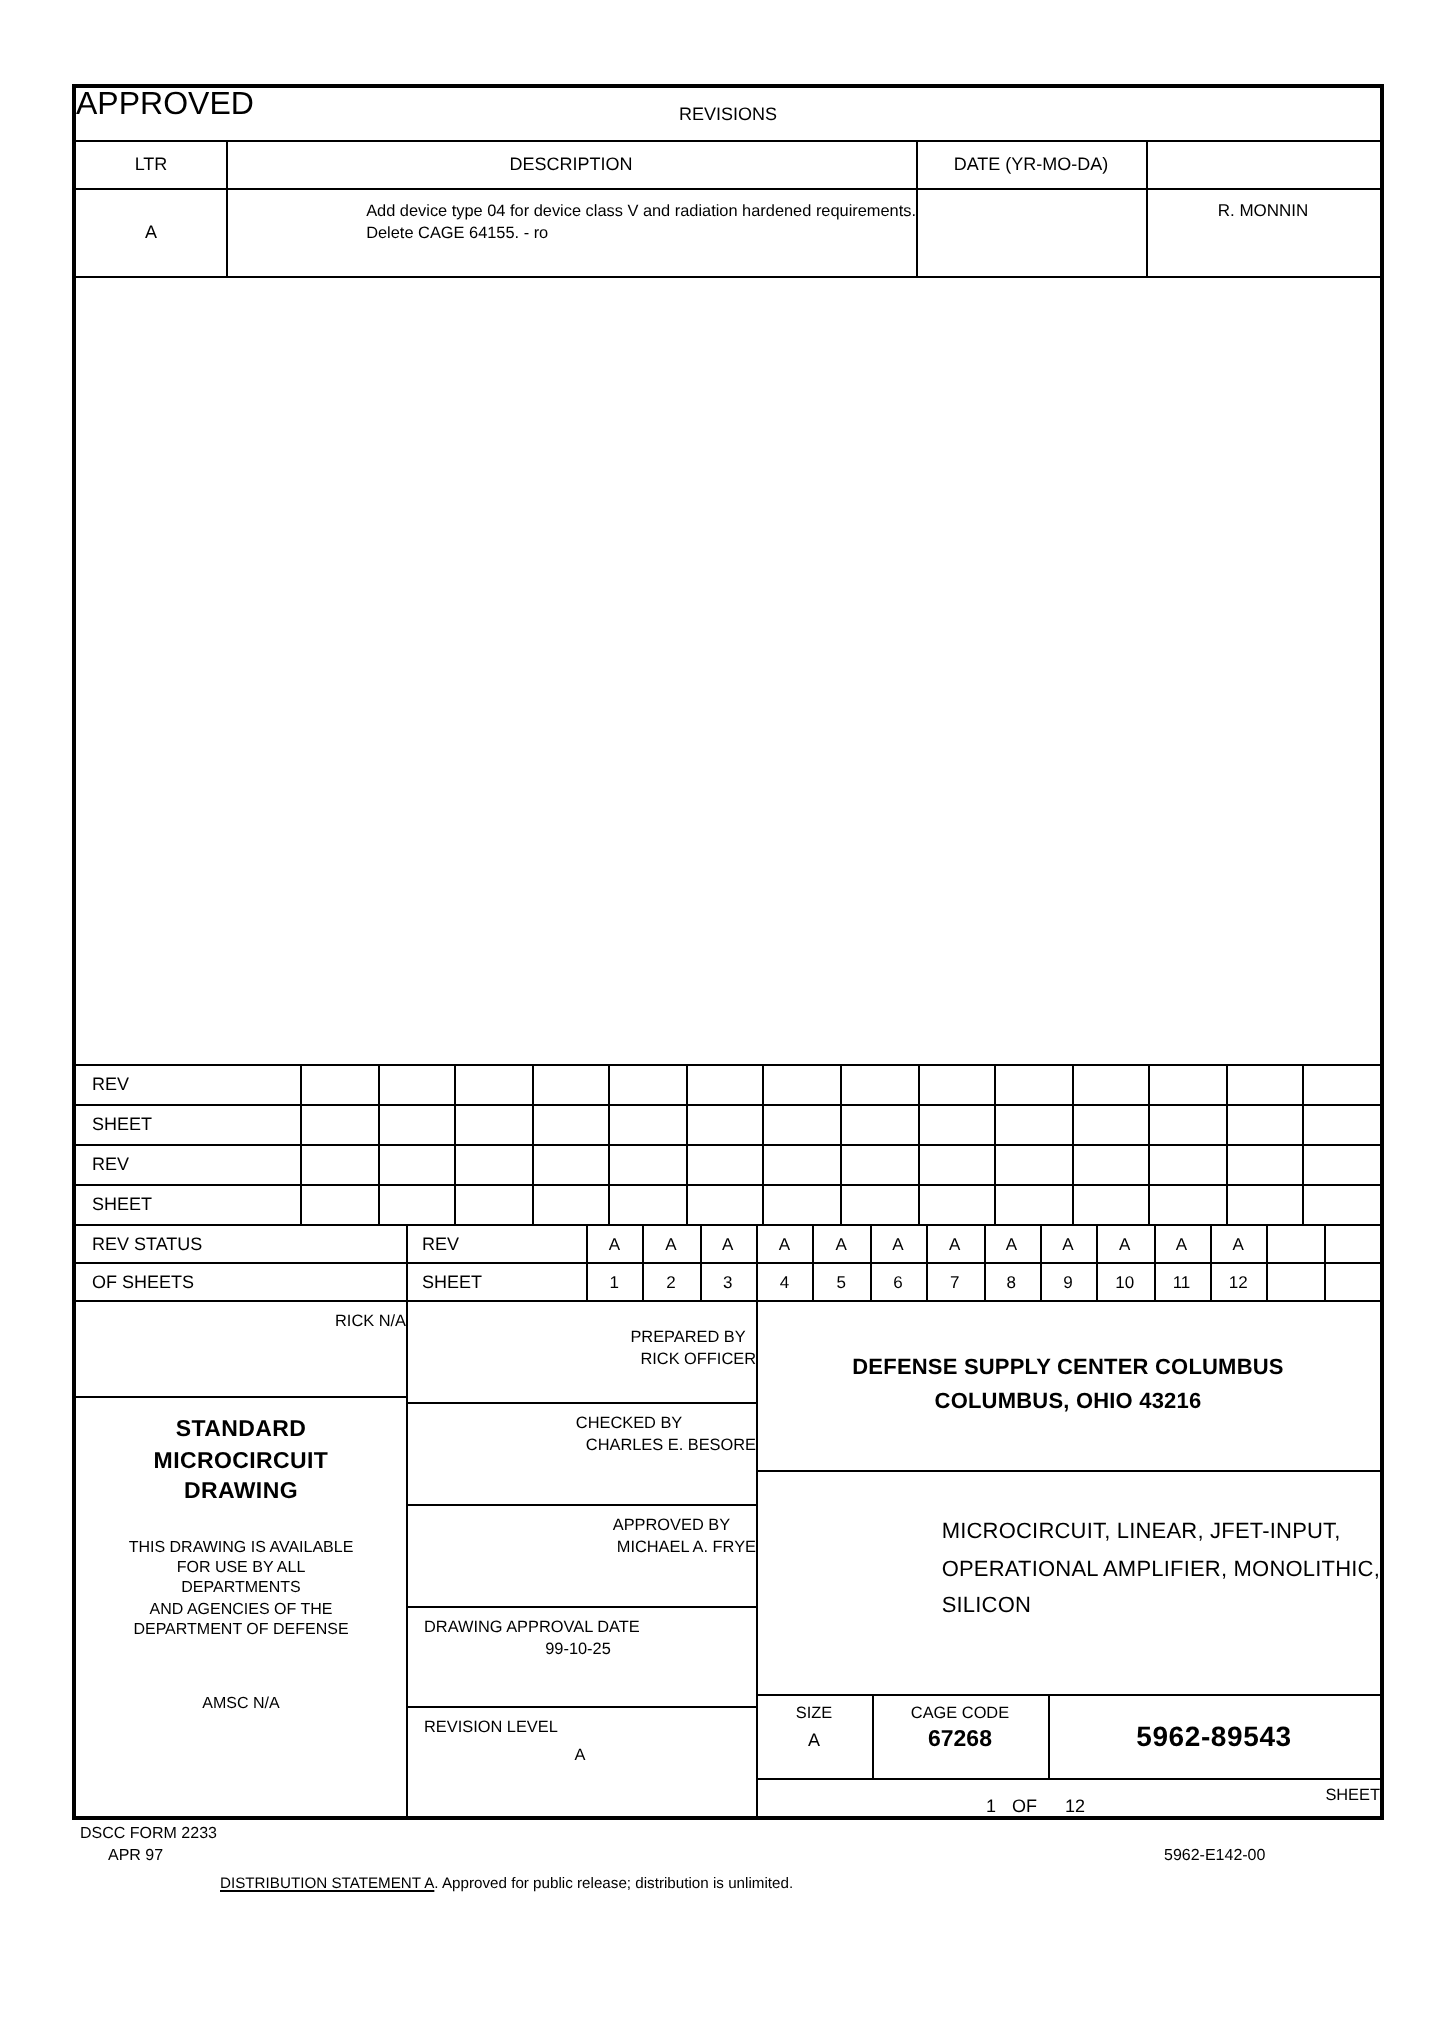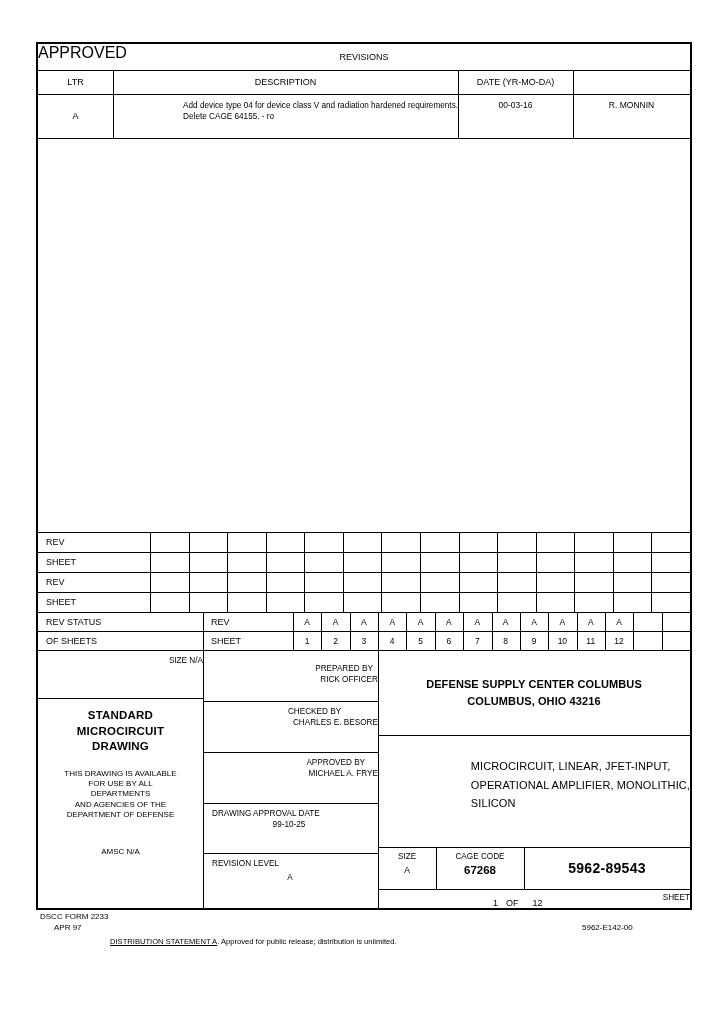--- a/index.html
+++ b/index.html
@@ -166,21 +166,20 @@
     <div class="cell ctr" id="rev-head-approved">APPROVED</div>
     <div class="hline" style="top:50px;"></div>
 
     <div class="cell ctr" id="rev-r1-ltr">A</div>
     <div class="cell lft" id="rev-r1-desc">
       <div>
         <span>Add device type 04 for device class V and radiation hardened requirements.</span><br>
         <span>Delete CAGE 64155.  -  ro</span>
       </div>
     </div>
-    <div class="cell ctr" id="rev-r1-date">00-03-16</div>
     <div class="cell ctr" id="rev-r1-appr">R. MONNIN</div>
     <div class="hline" style="top:94px;"></div>
 
     <div class="vline" style="left:75px;  top:26px; height:68px;"></div>
     <div class="vline" style="left:420px; top:26px; height:68px;"></div>
     <div class="vline" style="left:535px; top:26px; height:68px;"></div>
 
     <div class="cell" style="left:0;top:94px;width:100%;height:394px;"></div>
 
     <div class="hline" style="top:488px;"></div>
@@ -353,21 +352,21 @@
         <div class="vline" style="left: 510.214px; top: 568px; height: 38px;"></div>
         <div class="vline" style="left: 538.571px; top: 568px; height: 38px;"></div>
         <div class="vline" style="left: 566.929px; top: 568px; height: 38px;"></div>
         <div class="vline" style="left: 595.286px; top: 568px; height: 38px;"></div>
         <div class="vline" style="left: 623.643px; top: 568px; height: 38px;"></div>
         <div class="vline" style="left: 652px; top: 568px; height: 38px;"></div>
         <div class="vline" style="left: 165px; top: 568px; height: 38px;"></div>
       </div>
 
     <div class="cell lft" style="left:0;top:606px;width:165px;height:48px;padding:6px 0 0 8px;">
-      <span class="tb-sub">SIZE N/A</span>
+      <span class="tb-sub">RICK N/A</span>
     </div>
     <div class="hline" style="top:654px;left:0;width:165px;"></div>
 
     <div class="cell" style="left:0;top:654px;width:165px;height:212px;flex-direction:column;
                              align-items:center;justify-content:flex-start;padding-top:10px;">
       <div id="smd-block">
         <div id="smd-title">
           <span>STANDARD</span><br>
           <span>MICROCIRCUIT</span><br>
           <span>DRAWING</span>

